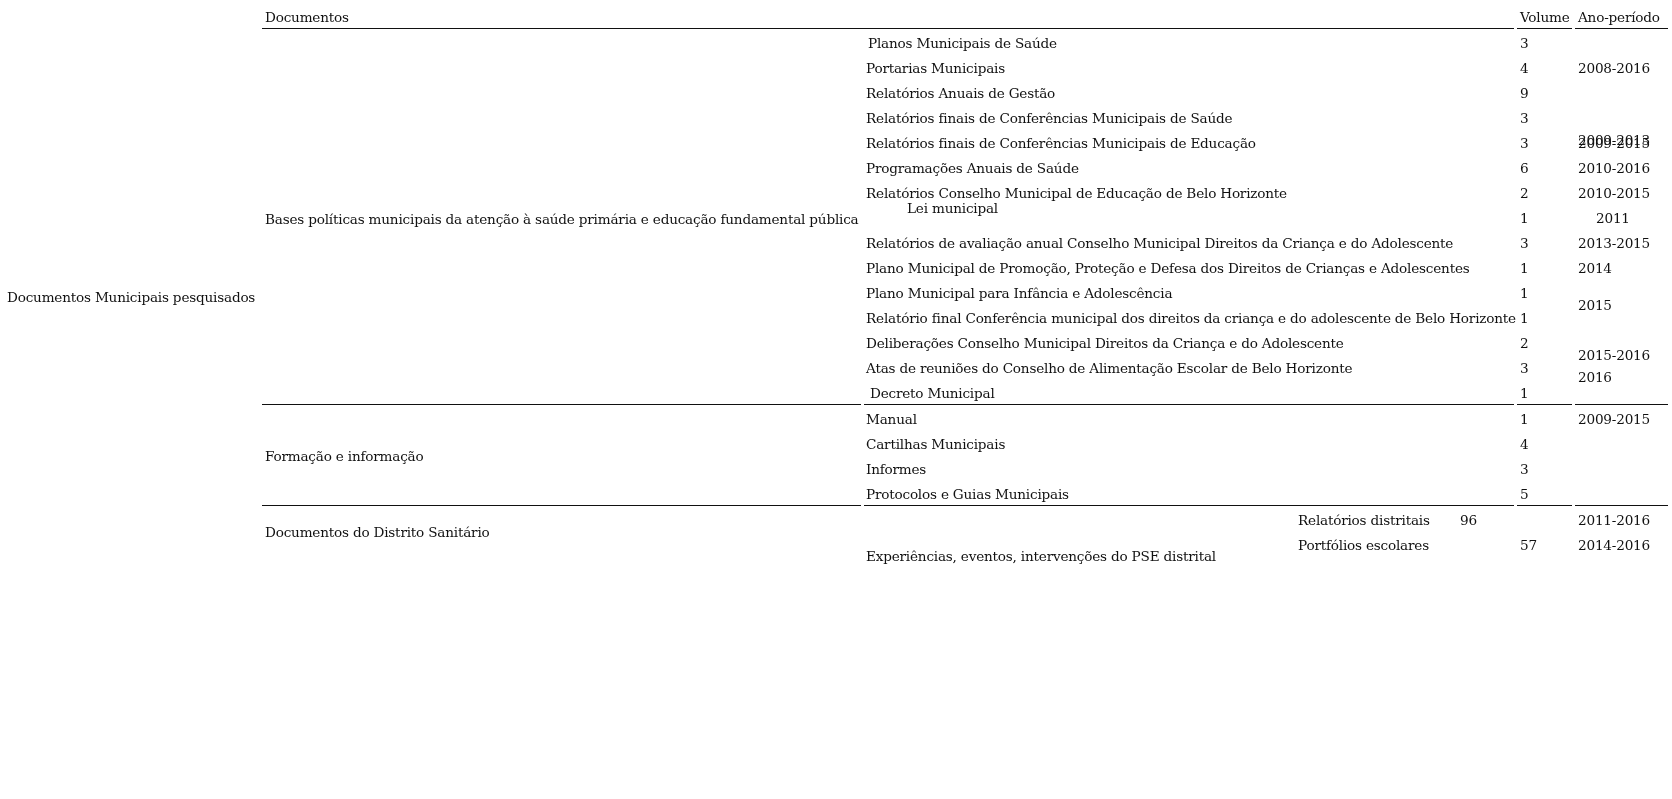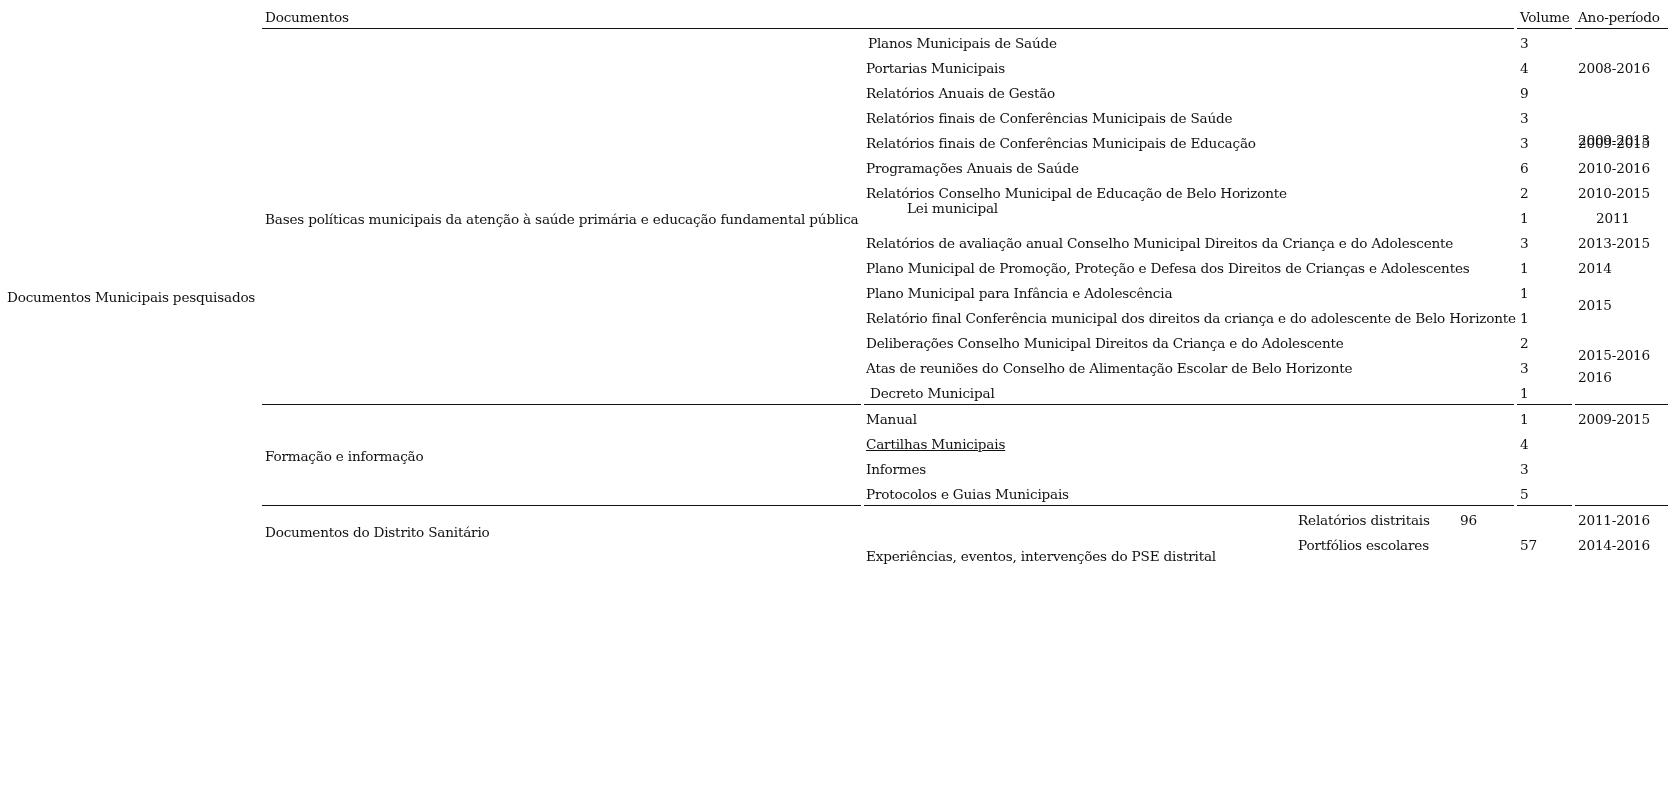--- a/index.html
+++ b/index.html
@@ -68,21 +68,21 @@
   <div class="t" style="left:1578px;top:346px;">2015-2016</div>
   <div class="t" style="left:1578px;top:368px;">2016</div>
 
   <div class="line" style="left:262px;width:599px;top:404px;"></div>
   <div class="line" style="left:864px;width:650px;top:404px;"></div>
   <div class="line" style="left:1517px;width:55px;top:404px;"></div>
   <div class="line" style="left:1575px;width:93px;top:404px;"></div>
 
   <div class="t" style="left:265px;top:447px;">Formação e informação</div>
   <div class="t" style="left:866px;top:410px;">Manual</div>
-  <div class="t" style="left:866px;top:435px;text-decoration:underline;">Cartilhas Municipais</div>
+  <div class="t" style="left:866px;top:435px;">Cartilhas Municipais</div>
   <div class="t" style="left:866px;top:460px;">Informes</div>
   <div class="t" style="left:866px;top:485px;">Protocolos e Guias Municipais</div>
   <div class="t" style="left:1520px;top:410px;">1</div>
   <div class="t" style="left:1520px;top:435px;">4</div>
   <div class="t" style="left:1520px;top:460px;">3</div>
   <div class="t" style="left:1520px;top:485px;">5</div>
   <div class="t" style="left:1578px;top:410px;">2009-2015</div>
 
   <div class="line" style="left:262px;width:599px;top:505px;"></div>
   <div class="line" style="left:864px;width:650px;top:505px;"></div>

